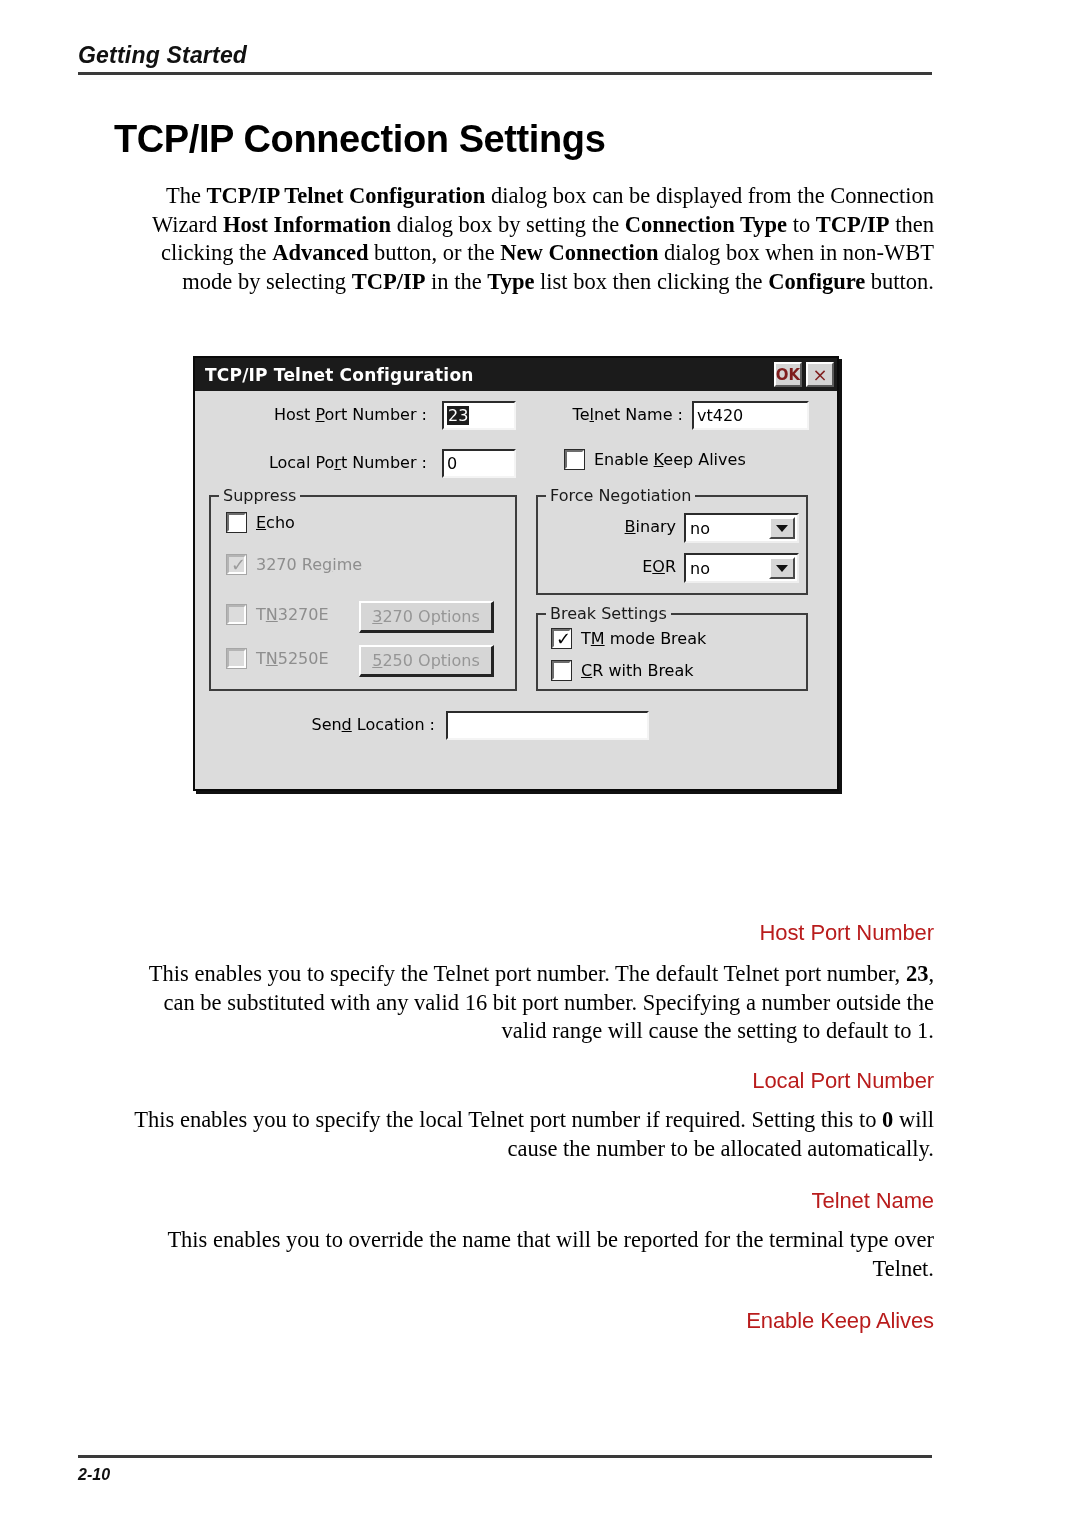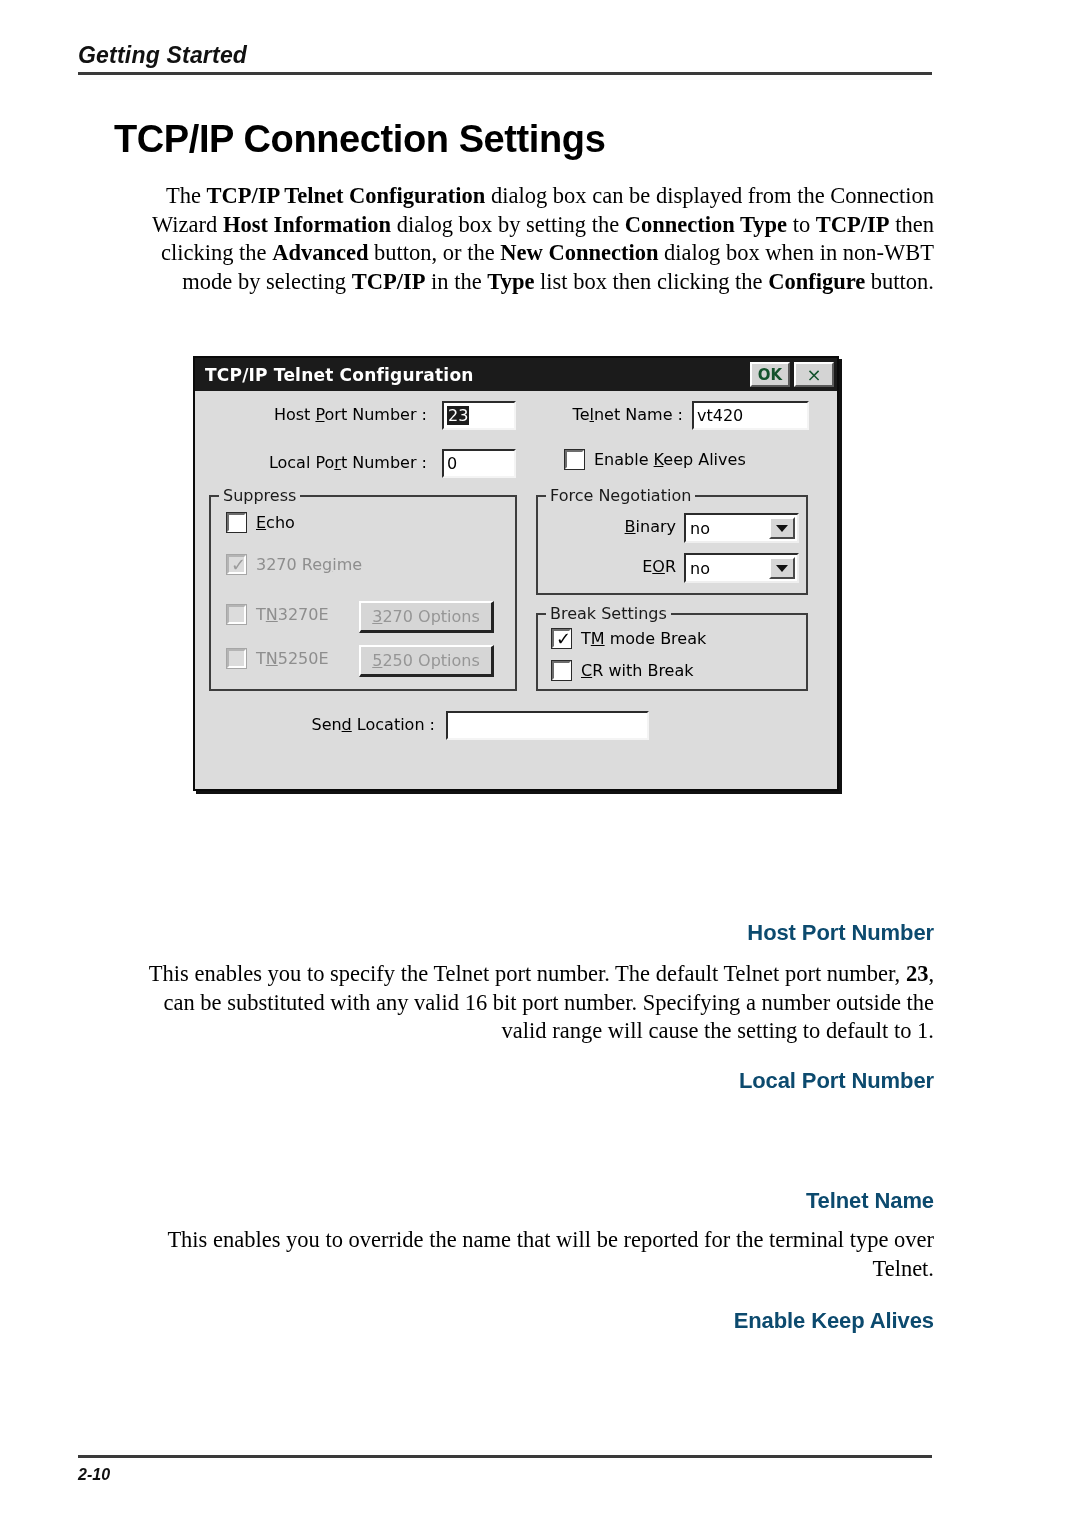--- a/index.html
+++ b/index.html
@@ -47,24 +47,24 @@
     left: 114px; top: 118px;
     font-family: "Liberation Sans", sans-serif;
     font-weight: bold;
     font-size: 38px;
     letter-spacing: -0.4px;
     color: #000;
     white-space: nowrap;
   }
   .h2 {
     font-family: "Liberation Sans", sans-serif;
-    font-weight: bold;
+    font-weight: normal;
     font-size: 22px;
     letter-spacing: -0.1px;
-    color: #0c4a6e;
+    color: #b91c1c;
   }
 
   
   .body-text {
     font-family: "Liberation Serif", serif;
     font-size: 22.5px;
     line-height: 28.5px;
     color: #000;
     text-align: left;
   }
@@ -93,31 +93,31 @@
   .titlebar-text {
     color: #ffffff;
     font-family: "DejaVu Sans", sans-serif;
     font-weight: bold;
     font-size: 17px;
     letter-spacing: .2px;
     flex: 1;
     white-space: nowrap;
   }
   .tb-btn {
-    width: 40px; height: 25px;
+    width: 28px; height: 25px;
     background: #d4d4d4;
     border-top: 2px solid #ffffff;
     border-left: 2px solid #ffffff;
     border-right: 2px solid #5a5a5a;
     border-bottom: 2px solid #5a5a5a;
     display: flex; align-items: center; justify-content: center;
     font-family: "DejaVu Sans", sans-serif;
     font-weight: bold;
     font-size: 15px;
-    color: #14532d;
+    color: #7f1d1d;
     margin-left: 4px;
     box-sizing: border-box;
   }
   .tb-btn.x { font-weight: normal; font-size: 18px; }
 
   .dlg-body {
     padding: 14px 14px 12px 14px;
     box-sizing: border-box;
   }
 
@@ -398,20 +398,23 @@
     </div>
   </div>
 
 
   <div class="blk h2" style="top:920px;">Host Port Number</div>
   <div class="blk body-text" style="top:960px;">
     <span>This enables you to specify the Telnet port number. The default Telnet port number, </span><b>23</b><span>, can be substituted with any valid 16 bit port number. Specifying a number outside the valid range will cause the setting to default to 1.</span>
   </div>
 
   <div class="blk h2" style="top:1068px;">Local Port Number</div>
+  <div class="blk body-text" style="top:1106px;">
+    <span>This enables you to specify the local Telnet port number if required. Setting this to </span><b>0</b><span> will cause the number to be allocated automatically.</span>
+  </div>
 
   <div class="blk h2" style="top:1188px;">Telnet Name</div>
   <div class="blk body-text" style="top:1226px;">
     <span>This enables you to override the name that will be reported for the terminal type over Telnet.</span><b></b><span></span>
   </div>
 
   <div class="blk h2" style="top:1308px;">Enable Keep Alives</div>
 
   <div class="rule-bot"></div>
   <div class="pagenum">2-10</div>

